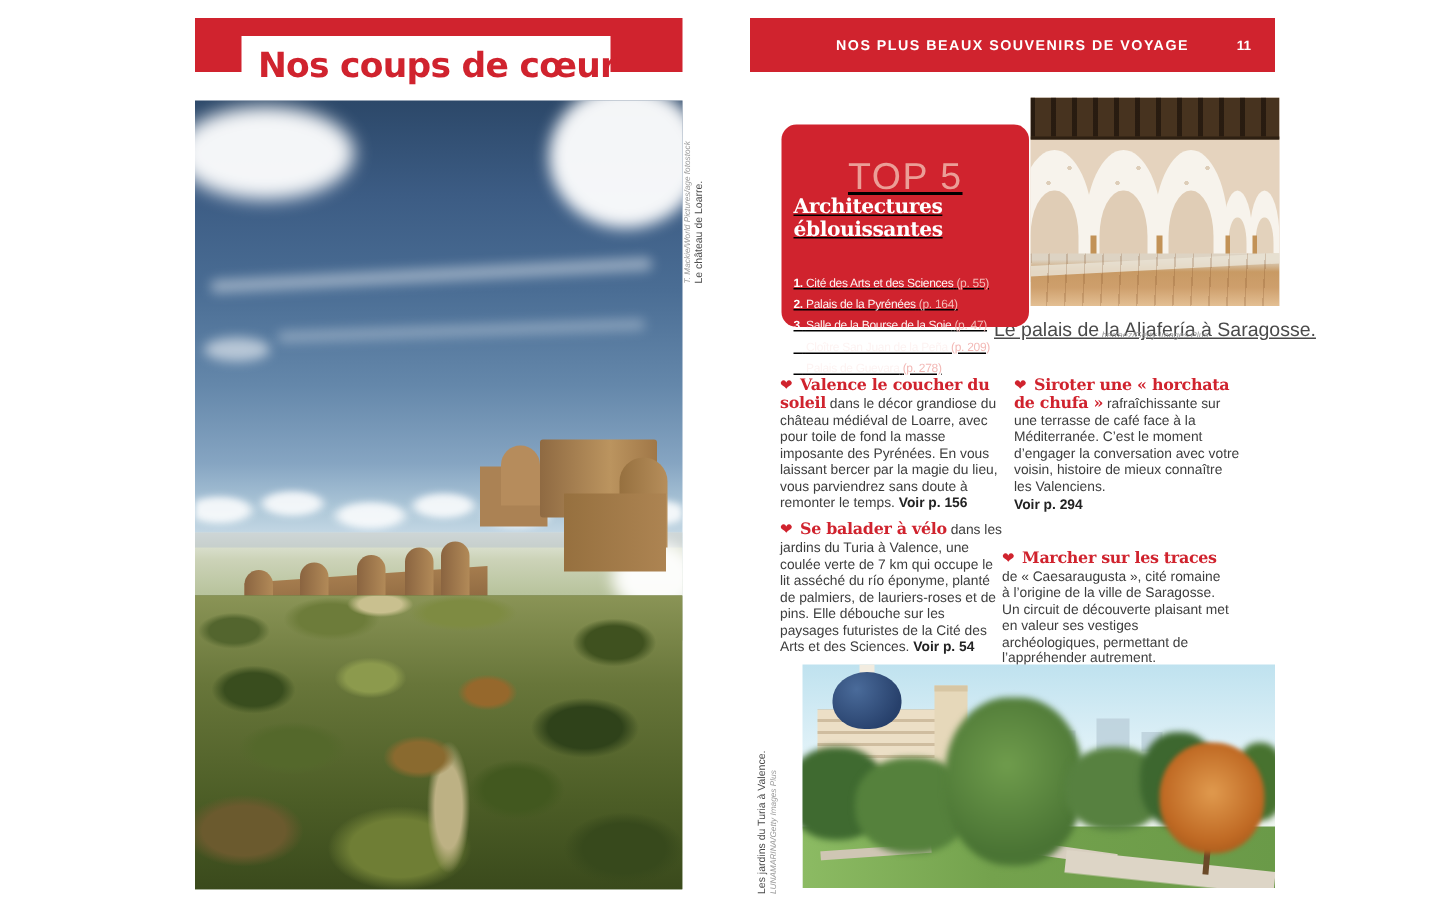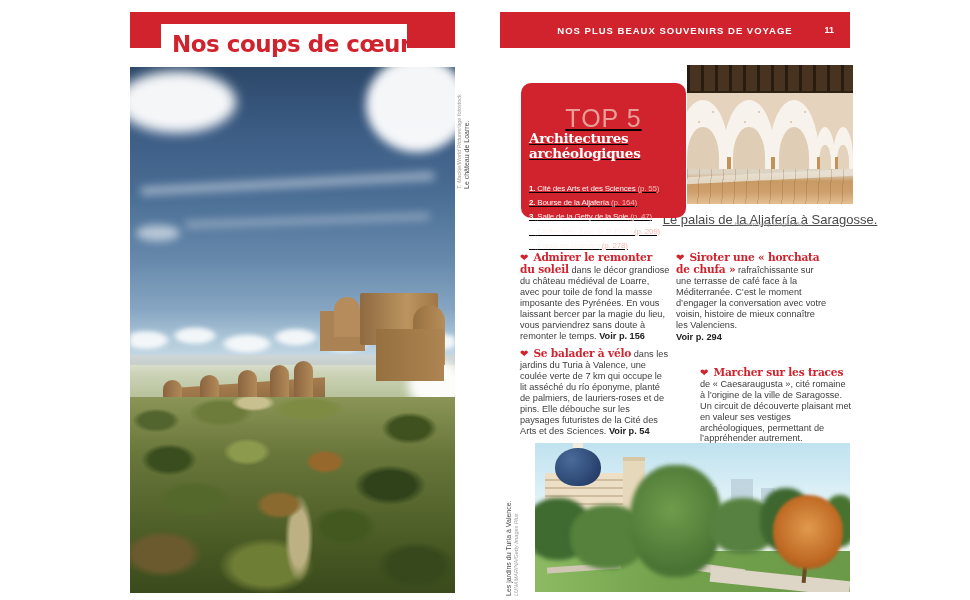--- a/index.html
+++ b/index.html
@@ -131,21 +131,21 @@
   
   .blk{position:absolute;width:150px;font-size:9.2px;line-height:10.9px;color:#3d3d3d;}
   .blk .heart{color:#d0232e;font-size:10px;margin-right:5px;}
   .blk-title{font-family:"DejaVu Serif",serif;font-weight:bold;color:#d0232e;
              font-size:10.6px;letter-spacing:-0.2px;}
   .blk-ref{font-weight:bold;color:#222;}
   .ref-block .blk-ref{display:block;margin-top:1px;}
   .b1{left:520px;top:243px;}
   .b2{left:520px;top:339px;}
   .b3{left:676px;top:243px;width:152px;}
-  .b4{left:700px;top:339px;width:152px;margin-top:28px;}
+  .b4{left:668px;top:339px;width:152px;margin-top:28px;}
 
   
   .photo-garden{left:535px;top:443px;width:315px;height:149px;overflow:hidden;
     background:linear-gradient(180deg,#bfe2ef 0%,#e6f4f9 45%,#f2f8f4 60%,#e9f2e8 100%);}
   .g-bldg{position:absolute;background:#bcd0da;opacity:.85;}
   .gb1{left:150px;top:38px;width:16px;height:20px;}
   .gb2{left:172px;top:44px;width:10px;height:14px;}
   .gb3{left:196px;top:36px;width:22px;height:22px;}
   .gb4{left:226px;top:45px;width:14px;height:13px;}
   .g-facade{position:absolute;left:10px;top:30px;width:86px;height:54px;background:#ecdfc6;
@@ -240,32 +240,32 @@
     <div class="aj-col ajc4"></div>
     <div class="aj-floor"></div>
     <div class="aj-ceiling"></div>
   </div>
   <div class="abs alja-capline">Le palais de la Aljafería à Saragosse.</div>
   <div class="abs alja-credline">herraez/Getty Images Plus</div>
 
   <div class="abs top5">
     <div class="top5-title">TOP 5</div>
     <div class="top5-sub">Architectures</div>
-    <div class="top5-sub">archéologiques</div>
+    <div class="top5-sub">éblouissantes</div>
     <div class="top5-list">
       <div class="t5-item"><span class="t5-num">1.</span> <span>Cité des Arts et des Sciences</span> <span class="t5-page">(p. 55)</span></div>
-      <div class="t5-item"><span class="t5-num">2.</span> <span>Bourse de la Aljafería</span> <span class="t5-page">(p. 164)</span></div>
-      <div class="t5-item"><span class="t5-num">3.</span> <span>Salle de la Getty de la Soie</span> <span class="t5-page">(p. 47)</span></div>
+      <div class="t5-item"><span class="t5-num">2.</span> <span>Palais de la Pyrénées</span> <span class="t5-page">(p. 164)</span></div>
+      <div class="t5-item"><span class="t5-num">3.</span> <span>Salle de la Bourse de la Soie</span> <span class="t5-page">(p. 47)</span></div>
       <div class="t5-item"><span class="t5-num">4.</span> <span>Cloître San Juan de la Peña</span> <span class="t5-page">(p. 209)</span></div>
       <div class="t5-item"><span class="t5-num">5.</span> <span>Palais de Guevara</span> <span class="t5-page">(p. 278)</span></div>
     </div>
   </div>
 
   <p class="blk b1">
-    <span class="heart">❤</span><span class="blk-title">Admirer le remonter du soleil</span>
+    <span class="heart">❤</span><span class="blk-title">Valence le coucher du soleil</span>
     <span class="blk-body">dans le décor grandiose du château médiéval de Loarre, avec pour toile de fond la masse imposante des Pyrénées. En vous laissant bercer par la magie du lieu, vous parviendrez sans doute à remonter le temps.</span>
     <span class="blk-ref">Voir p. 156</span>
   </p>
   <p class="blk b2">
     <span class="heart">❤</span><span class="blk-title">Se balader à vélo</span>
     <span class="blk-body">dans les jardins du Turia à Valence, une coulée verte de 7 km qui occupe le lit asséché du río éponyme, planté de palmiers, de lauriers-roses et de pins. Elle débouche sur les paysages futuristes de la Cité des Arts et des Sciences.</span>
     <span class="blk-ref">Voir p. 54</span>
   </p>
   <p class="blk b3 ref-block">
     <span class="heart">❤</span><span class="blk-title">Siroter une « horchata de chufa »</span>

